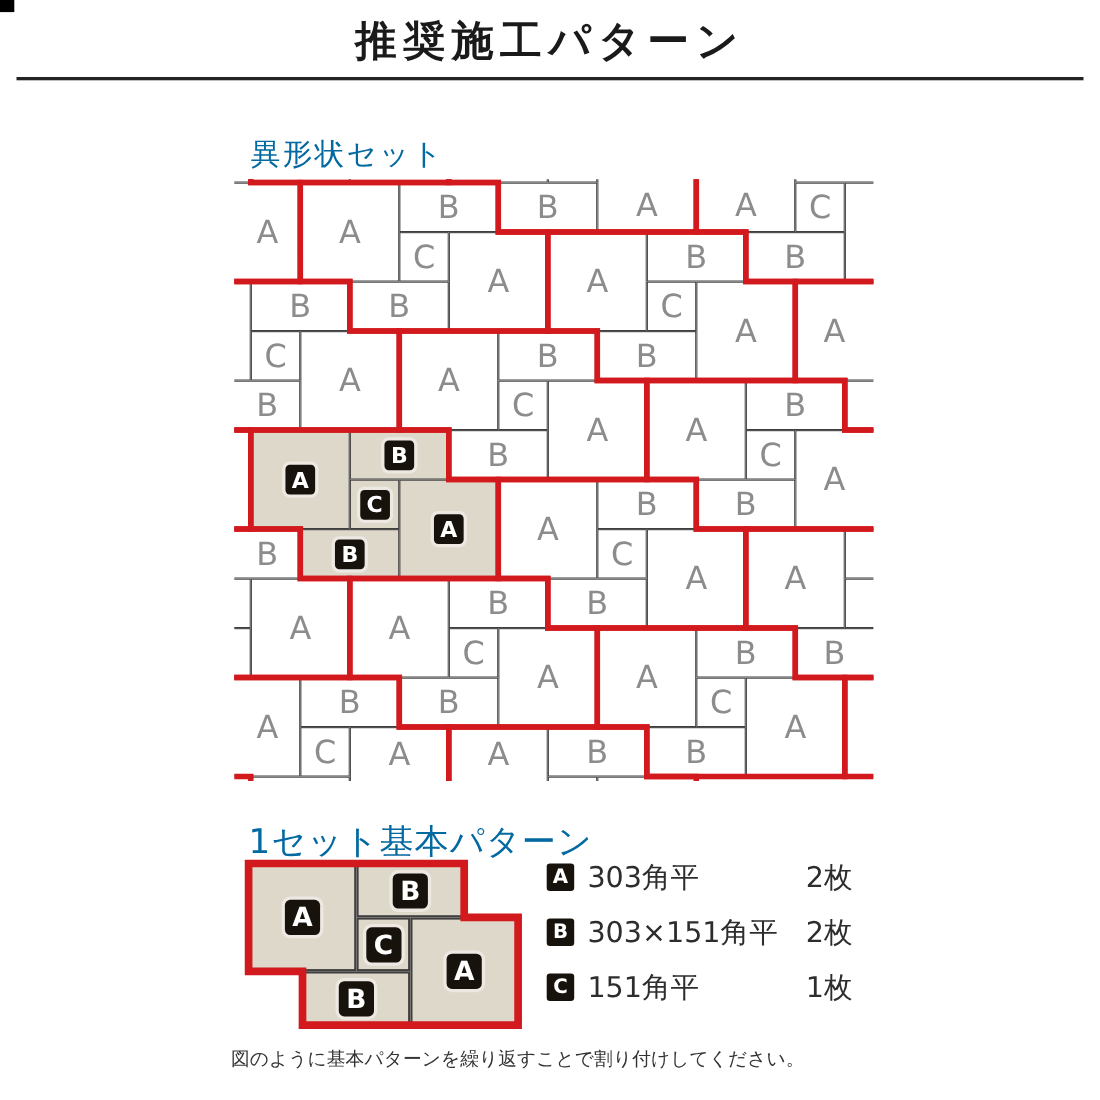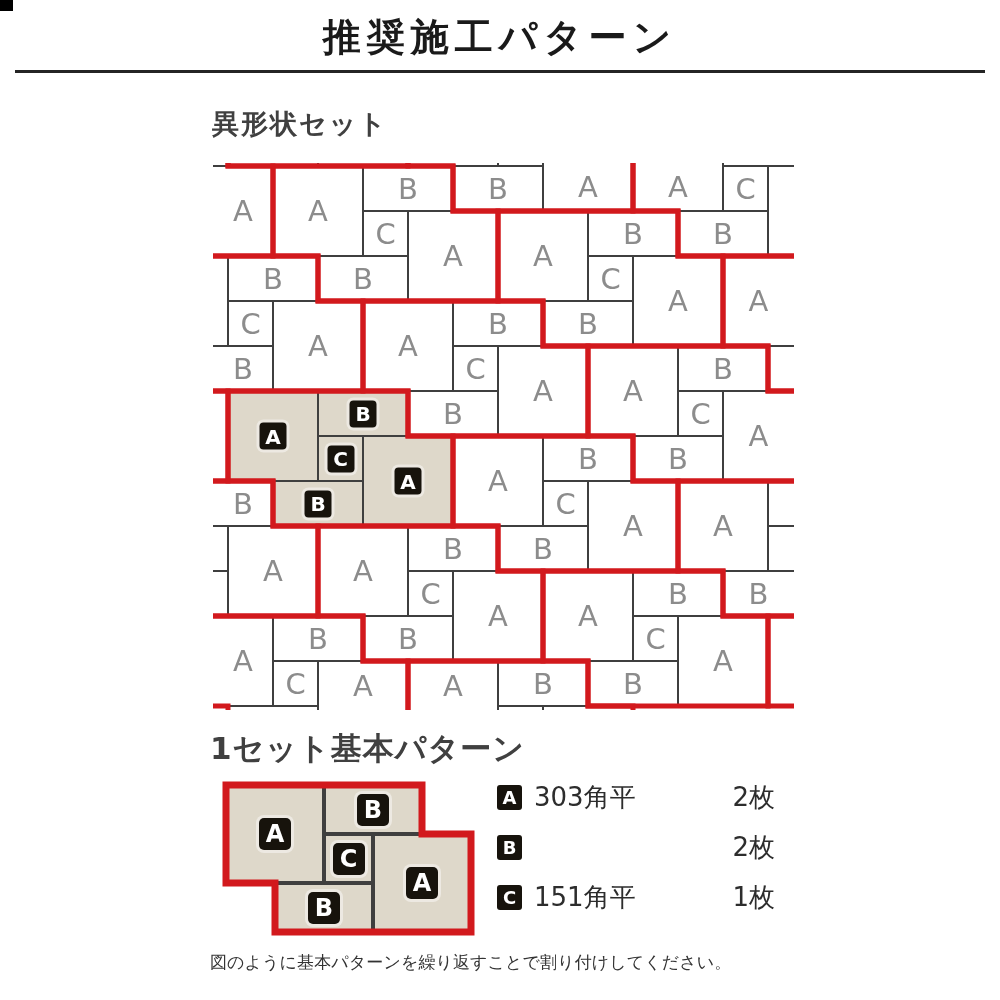--- a/index.html
+++ b/index.html
@@ -5,21 +5,21 @@
   html,body{margin:0;padding:0;background:#ffffff;}
   body{width:1000px;height:1000px;position:relative;overflow:hidden;
        font-family:"DejaVu Sans","Liberation Sans",sans-serif;}
 
   .corner-mark{position:absolute;left:0;top:0;width:13px;height:11px;background:#000;}
 
   .page-title{position:absolute;left:0;right:0;top:16px;margin:0;text-align:center;
     font-size:38px;font-weight:bold;color:#1a1a1a;letter-spacing:6px;line-height:1.15;}
   .title-rule{position:absolute;left:15px;top:70px;width:970px;height:3px;background:#242424;}
 
-  .section-heading{position:absolute;margin:0;font-weight:bold;color:#404040;}
+  .section-heading{position:absolute;margin:16px;font-weight:normal;color:#0369a1;}
   .heading-shapes{left:212px;top:106px;font-size:27px;letter-spacing:2px;}
   .heading-basic{left:210px;top:728px;font-size:31px;letter-spacing:1px;}
 
   #big-diagram{position:absolute;left:213px;top:163px;width:581px;height:547px;overflow:hidden;}
   #basic-diagram{position:absolute;left:226px;top:785px;width:245px;height:147px;}
 
   .tile{position:absolute;background:#fff;border:1px solid var(--border,#3f3f3f);box-sizing:border-box;}
   .tile.hl{background:var(--beige,#ded8ca);}
   .tile-label{position:absolute;transform:translate(-50%,-50%);color:var(--graylabel,#8c8c8c);
     font-size:29px;line-height:1;white-space:nowrap;}
@@ -234,20 +234,21 @@
   </div>
 
 <div class="legend">
   <div class="legend-row">
     <span class="legend-chip">A</span>
     <span class="legend-label">303角平</span>
     <span class="legend-count">2枚</span>
   </div>
   <div class="legend-row">
     <span class="legend-chip">B</span>
+    <span class="legend-label">303×151角平</span>
     <span class="legend-count">2枚</span>
   </div>
   <div class="legend-row">
     <span class="legend-chip">C</span>
     <span class="legend-label">151角平</span>
     <span class="legend-count">1枚</span>
   </div>
 </div>
 
 <p class="caption">図のように基本パターンを繰り返すことで割り付けしてください。</p>

